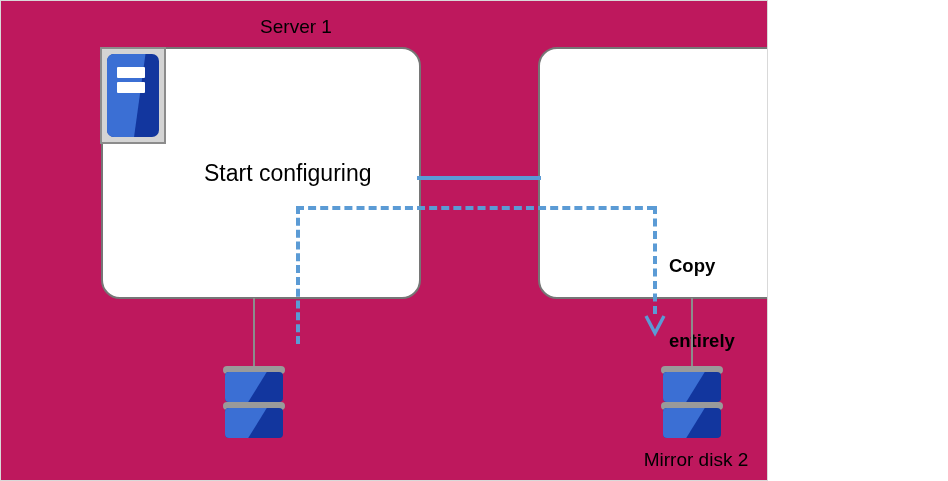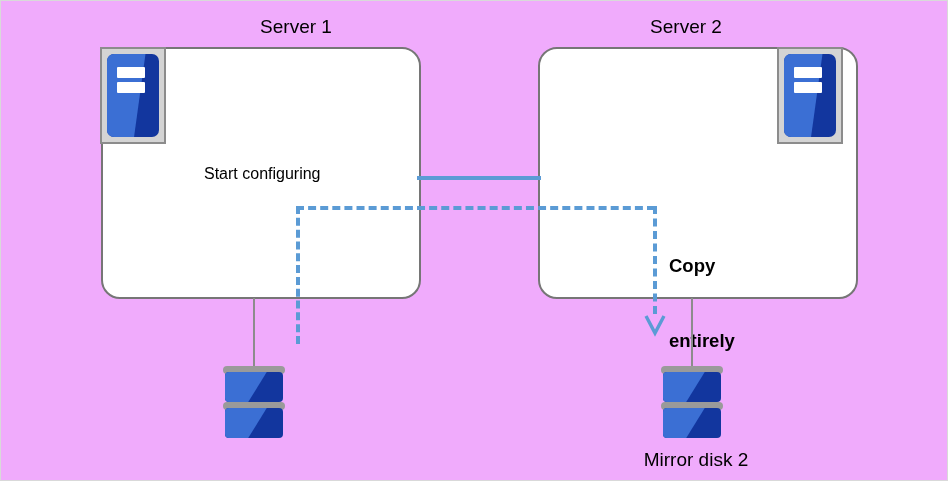--- a/index.html
+++ b/index.html
@@ -5,44 +5,44 @@
   html, body {
     margin: 0;
     padding: 0;
     background: #ffffff;
   }
   body {
     font-family: "Liberation Sans", sans-serif;
   }
   #canvas {
     position: relative;
-    width: 948px;
+    width: 768px;
     height: 481px;
-    background: #f0abfc;
+    background: #be185d;
     border: 1px solid #d9d9d9;
     box-sizing: border-box;
     overflow: hidden;
   }
 
   
   .label {
     position: absolute;
     color: #000000;
     font-size: 19px;
     line-height: 24px;
     white-space: pre;
   }
   .label.center { text-align: center; }
 
   #server1-title { left: 195px; top: 14px; width: 200px; font-size: 19px; }
   #server2-title { left: 585px; top: 14px; width: 200px; font-size: 19px; }
   #disk1-title  { left: 155px; top: 447px; width: 200px; font-size: 19px; }
   #disk2-title  { left: 595px; top: 447px; width: 200px; font-size: 19px; }
 
-  #note-start   { left: 203px; top: 110px; font-size: 16px; line-height: 25px; }
+  #note-start   { left: 203px; top: 110px; font-size: 23px; line-height: 25px; }
   #note-copy    { left: 668px; top: 202px; font-size: 18.5px; line-height: 25px; font-weight: bold; }
 
   
   .server-box {
     position: absolute;
     border: 2px solid #767676;
     border-radius: 19px;
     background: #ffffff;
     box-sizing: border-box;
   }
@@ -172,21 +172,20 @@
   
   .nosel { user-select: none; }
 </style>
 </head>
 <body>
 
 <div id="canvas">
 
   <div class="label center nosel" id="server1-title">Server 1</div>
 
-  <div class="label center nosel" id="server2-title">Server 2</div>
 
   <div class="server-box" id="server1-box"></div>
 
   <div class="server-box" id="server2-box"></div>
 
   <div class="server-icon" id="server1-icon">
     <div class="server-icon-inner">
       <div class="lightface"></div>
       <div class="bar b1"></div>
       <div class="bar b2"></div>

